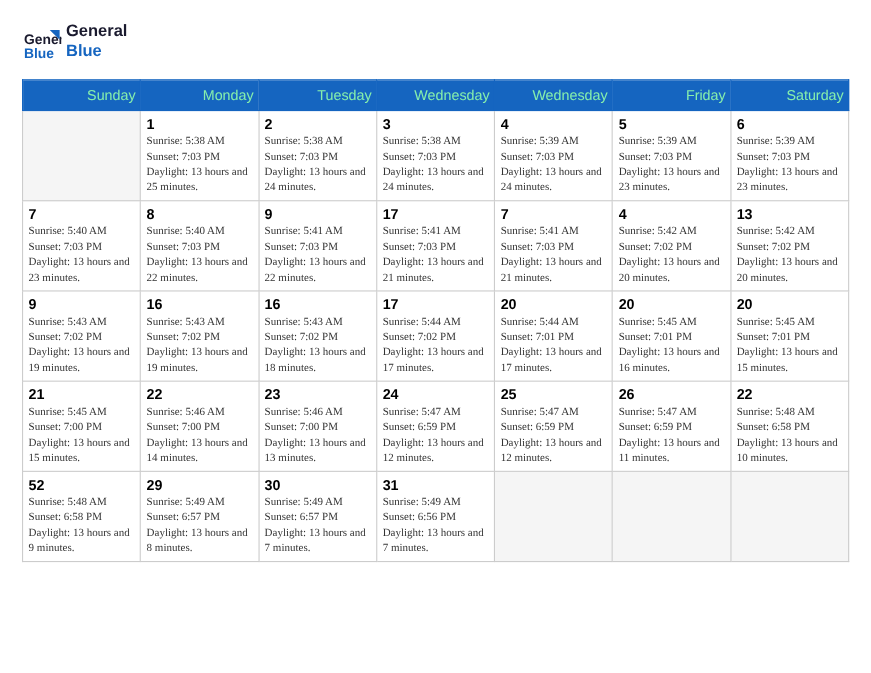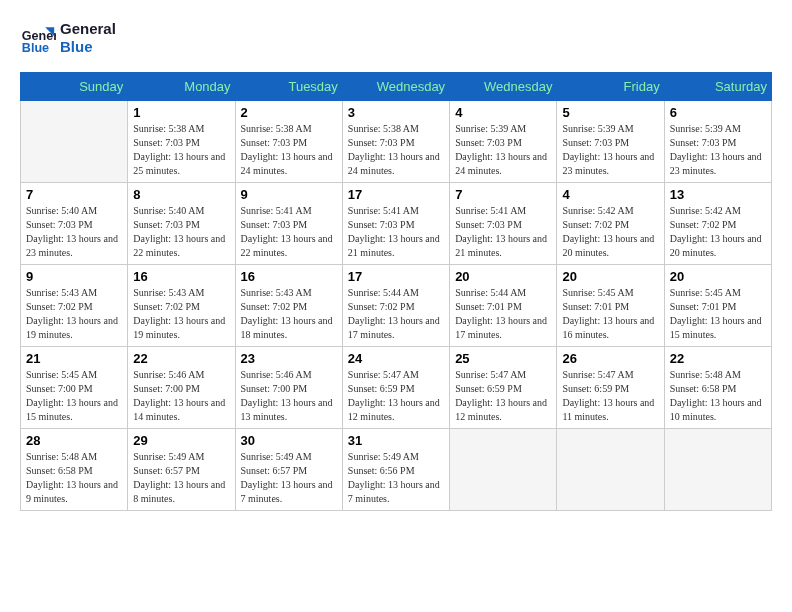--- a/index.html
+++ b/index.html
@@ -221,21 +221,21 @@
           <span class="day-num">26</span>
         <div class="cell-text">Sunrise: 5:47 AM<br>Sunset: 6:59 PM<br>Daylight: 13 hours and 11 minutes.</div>
         </td>
         <td>
           <span class="day-num">22</span>
         <div class="cell-text">Sunrise: 5:48 AM<br>Sunset: 6:58 PM<br>Daylight: 13 hours and 10 minutes.</div>
         </td>
       </tr>
       <tr>
         <td>
-          <span class="day-num">28</span>
+          <span class="day-num">52</span>
         <div class="cell-text">Sunrise: 5:48 AM<br>Sunset: 6:58 PM<br>Daylight: 13 hours and 9 minutes.</div>
         </td>
         <td>
           <span class="day-num">29</span>
         <div class="cell-text">Sunrise: 5:49 AM<br>Sunset: 6:57 PM<br>Daylight: 13 hours and 8 minutes.</div>
         </td>
         <td>
           <span class="day-num">30</span>
         <div class="cell-text">Sunrise: 5:49 AM<br>Sunset: 6:57 PM<br>Daylight: 13 hours and 7 minutes.</div>
         </td>

